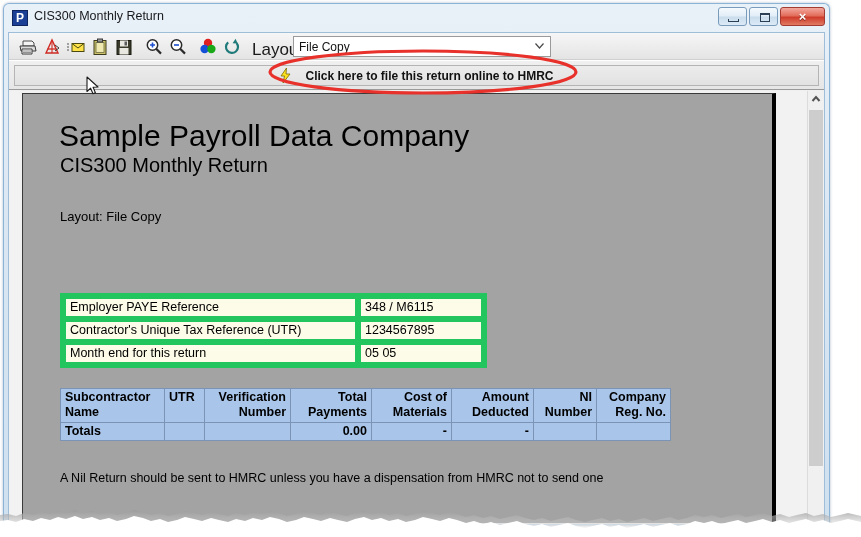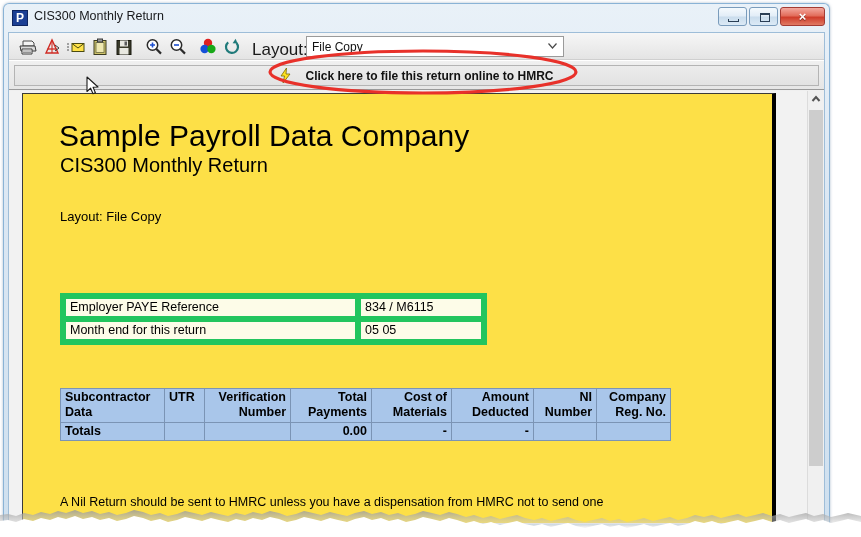--- a/index.html
+++ b/index.html
@@ -156,21 +156,21 @@
   .layout-label {
     position: absolute;
     left: 243px;
     top: 7px;
     font-size: 17px;
     color: #1a1a1a;
     font-family: "Liberation Sans", sans-serif;
   }
   .layout-combo {
     position: absolute;
-    left: 297px;
+    left: 284px;
     top: 3px;
     width: 258px;
     height: 21px;
     background: #ffffff;
     border: 1px solid #9a9a9a;
     box-sizing: border-box;
   }
   .layout-combo .val {
     position: absolute;
     left: 5px;
@@ -244,21 +244,21 @@
     background: #f2f2f2;
     overflow: hidden;
     box-sizing: border-box;
   }
   .page {
     position: absolute;
     left: 13px;
     top: 2px;
     width: 754px;
     height: 430px;
-    background: #fde047;
+    background: #a3a3a3;
     border-left: 1px solid #3a3a3a;
     border-top: 1px solid #3a3a3a;
     border-right: 4px solid #000000;
     box-sizing: border-box;
   }
 
   .doc-title {
     position: absolute;
     left: 36px;
     top: 25px;
@@ -335,21 +335,21 @@
 
   .note {
     position: absolute;
     left: 37px;
     font-size: 12.5px;
     color: #000;
     font-family: "Liberation Sans", sans-serif;
     white-space: nowrap;
   }
   .note1 { top: 361px; }
-  .note2 { top: 377px; margin-top: 24px; }
+  .note2 { top: 377px; }
 
   
   .vscroll {
     position: absolute;
     right: 0;
     top: 0;
     width: 17px;
     height: 432px;
     background: #f0f0f0;
     border-left: 1px solid #dcdcdc;
@@ -532,33 +532,37 @@
       <div class="page">
 
         <div class="doc-title">Sample Payroll Data Company</div>
         <div class="doc-subtitle">CIS300 Monthly Return</div>
         <div class="doc-layout-line">Layout: File Copy</div>
 
         <table class="ref-table">
           <tbody>
             <tr>
               <td class="k">Employer PAYE Reference</td>
-              <td class="v">834 / M6115</td>
+              <td class="v">348 / M6115</td>
+            </tr>
+            <tr>
+              <td class="k">Contractor's Unique Tax Reference (UTR)</td>
+              <td class="v">1234567895</td>
             </tr>
             <tr>
               <td class="k">Month end for this return</td>
               <td class="v">05 05</td>
             </tr>
           </tbody>
         </table>
 
         <table class="sub-table">
           <thead>
             <tr>
-              <th class="a-left" style="width:104px">Subcontractor Data</th>
+              <th class="a-left" style="width:104px">Subcontractor Name</th>
               <th class="a-left" style="width:40px">UTR</th>
               <th class="a-right" style="width:86px">Verification Number</th>
               <th class="a-right" style="width:81px">Total Payments</th>
               <th class="a-right" style="width:80px">Cost of Materials</th>
               <th class="a-right" style="width:82px">Amount Deducted</th>
               <th class="a-right" style="width:63px">NI Number</th>
               <th class="a-right" style="width:74px">Company Reg. No.</th>
             </tr>
           </thead>
           <tbody>

